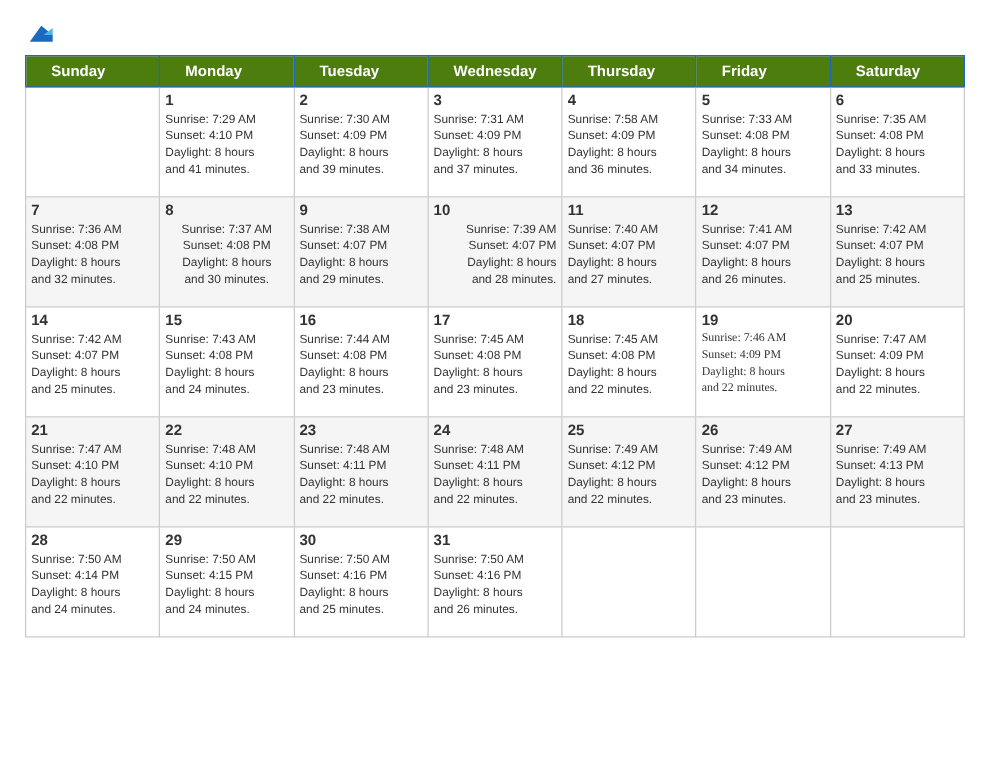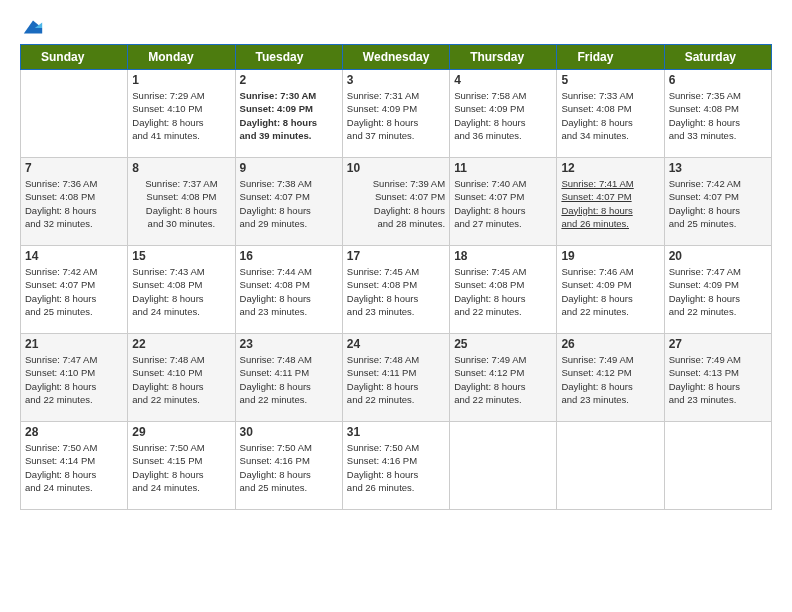--- a/index.html
+++ b/index.html
@@ -135,21 +135,21 @@
           <td class="empty-cell"></td>
           <td>
             <span class="day-num">1</span>
             <div class="day-info" style="white-space: pre-line;">Sunrise: 7:29 AM
 Sunset: 4:10 PM
 Daylight: 8 hours
 and 41 minutes.</div>
           </td>
           <td>
             <span class="day-num">2</span>
-            <div class="day-info" style="white-space: pre-line; font-weight: bold;">Sunrise: 7:30 AM
+            <div class="day-info" style="white-space: pre-line;">Sunrise: 7:30 AM
 Sunset: 4:09 PM
 Daylight: 8 hours
 and 39 minutes.</div>
           </td>
           <td>
             <span class="day-num">3</span>
             <div class="day-info" style="white-space: pre-line;">Sunrise: 7:31 AM
 Sunset: 4:09 PM
 Daylight: 8 hours
 and 37 minutes.</div>
@@ -207,21 +207,21 @@
           </td>
           <td>
             <span class="day-num">11</span>
             <div class="day-info" style="white-space: pre-line;">Sunrise: 7:40 AM
 Sunset: 4:07 PM
 Daylight: 8 hours
 and 27 minutes.</div>
           </td>
           <td>
             <span class="day-num">12</span>
-            <div class="day-info" style="white-space: pre-line; text-decoration: underline;">Sunrise: 7:41 AM
+            <div class="day-info" style="white-space: pre-line;">Sunrise: 7:41 AM
 Sunset: 4:07 PM
 Daylight: 8 hours
 and 26 minutes.</div>
           </td>
           <td>
             <span class="day-num">13</span>
             <div class="day-info" style="white-space: pre-line;">Sunrise: 7:42 AM
 Sunset: 4:07 PM
 Daylight: 8 hours
 and 25 minutes.</div>
@@ -258,21 +258,21 @@
           </td>
           <td>
             <span class="day-num">18</span>
             <div class="day-info" style="white-space: pre-line;">Sunrise: 7:45 AM
 Sunset: 4:08 PM
 Daylight: 8 hours
 and 22 minutes.</div>
           </td>
           <td>
             <span class="day-num">19</span>
-            <div class="day-info" style="white-space: pre-line;">Sunrise: 7:46 AM
+            <div class="day-info" style="white-space: pre-line; font-family: Liberation Serif, serif;">Sunrise: 7:46 AM
 Sunset: 4:09 PM
 Daylight: 8 hours
 and 22 minutes.</div>
           </td>
           <td>
             <span class="day-num">20</span>
             <div class="day-info" style="white-space: pre-line;">Sunrise: 7:47 AM
 Sunset: 4:09 PM
 Daylight: 8 hours
 and 22 minutes.</div>

